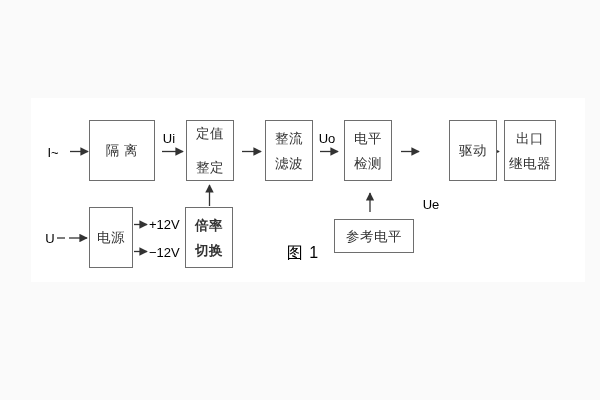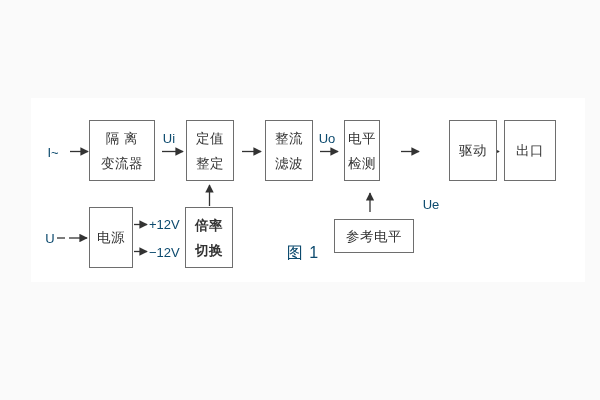--- a/index.html
+++ b/index.html
@@ -16,30 +16,30 @@
   .box{
     position:absolute;
     border:1px solid #6e6e6e;
     background:#ffffff;
     display:flex;flex-direction:column;align-items:center;justify-content:center;
     font-size:13.5px;line-height:25px;letter-spacing:0.5px;
     color:#333;box-sizing:border-box;white-space:nowrap;
   }
   .box span{display:block;text-align:center;}
   .lbl{
-    position:absolute;font-size:13px;color:#0c4a6e;white-space:nowrap;
+    position:absolute;font-size:13px;color:#000000;white-space:nowrap;
     transform:translate(-50%,-50%);
   }
   .lbl.left-anchor{transform:translate(0,-50%);text-align:right;}
   svg.wires{position:absolute;left:0;top:0;pointer-events:none;}
   
   #box-isolation  {left:89px; top:120px;width:66px;height:61px;}
-  #box-setting    {left:186px;top:120px;width:48px;height:61px;}
+  #box-setting    {left:186px;top:120px;width:48px;height:61px;justify-content:space-between;}
   #box-rectify    {left:265px;top:120px;width:48px;height:61px;}
-  #box-level      {left:344px;top:120px;width:36px;height:61px;font-family:Liberation Serif, serif;}
+  #box-level      {left:344px;top:120px;width:48px;height:61px;font-family:Liberation Serif, serif;}
   #box-drive      {left:449px;top:120px;width:48px;height:61px;}
   #box-output     {left:504px;top:120px;width:52px;height:61px;}
   #box-power      {left:89px; top:207px;width:44px;height:61px;}
   #box-multiplier {left:185px;top:207px;width:48px;height:61px;font-weight:bold;}
   #box-reference  {left:334px;top:219px;width:80px;height:34px;}
   
   #lbl-input-current{left:53px; top:152px;}
   #lbl-ui     {left:169px;top:138px;}
   #lbl-uo     {left:327px;top:138px;}
   #lbl-ue     {left:386px;top:204px;margin-left:45px;}
@@ -70,39 +70,39 @@
     <line x1="134" y1="251.5" x2="147" y2="251.5" marker-end="url(#ah)"></line>
     <line x1="57" y1="238" x2="65" y2="238"></line>
     <line x1="69" y1="238" x2="87" y2="238" marker-end="url(#ah)"></line>
     <line x1="209.5" y1="206" x2="209.5" y2="185" marker-end="url(#ah)"></line>
     <line x1="370" y1="212" x2="370" y2="193" marker-end="url(#ah)"></line>
   </g>
 </svg>
 
 <div class="box" id="box-isolation">
   <span>隔 离</span>
-  <span>变流器</span>
 </div>
 <div class="box" id="box-setting">
   <span>定值</span>
   <span>整定</span>
 </div>
 <div class="box" id="box-rectify">
   <span>整流</span>
   <span>滤波</span>
 </div>
 <div class="box" id="box-level">
   <span>电平</span>
   <span>检测</span>
 </div>
 <div class="box" id="box-drive">
   <span>驱动</span>
 </div>
 <div class="box" id="box-output">
   <span>出口</span>
+  <span>继电器</span>
 </div>
 <div class="box" id="box-power">
   <span>电源</span>
 </div>
 <div class="box" id="box-multiplier">
   <span>倍率</span>
   <span>切换</span>
 </div>
 <div class="box" id="box-reference">
   <span>参考电平</span>

